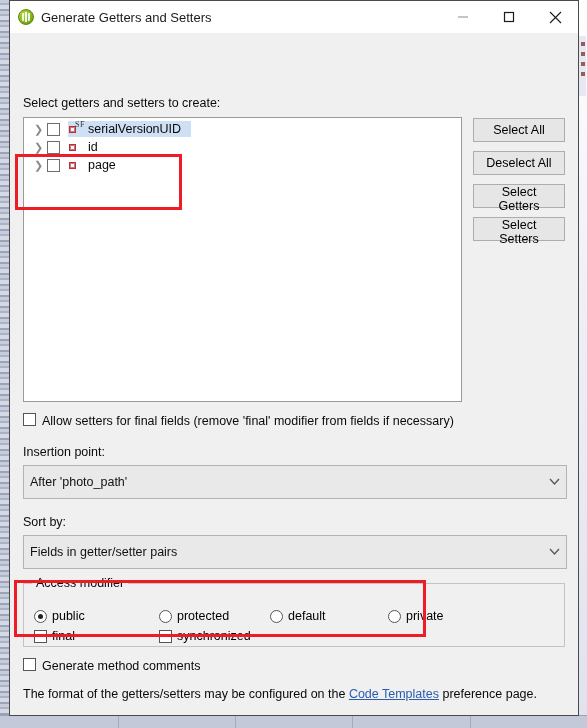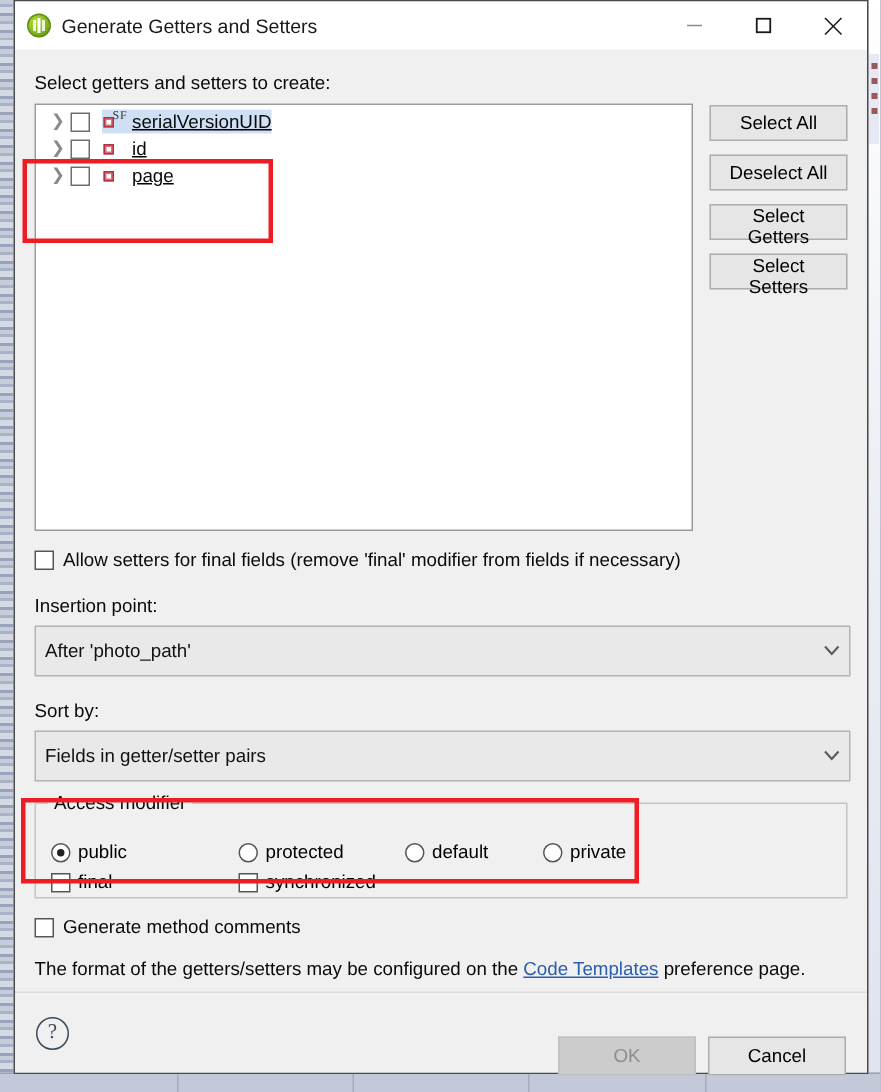--- a/index.html
+++ b/index.html
@@ -72,20 +72,21 @@
     position: absolute;
     left: 9px;
     top: 0;
     width: 570px;
     height: 716px;
     background: #f0f0f0;
     border: 1px solid #4a4a4a;
     box-sizing: border-box;
     display: flex;
     flex-direction: column;
+    gap: 48px;
   }
 
   
   .titlebar {
     height: 32px;
     background: #ffffff;
     display: flex;
     align-items: center;
     flex: none;
     position: relative;
@@ -196,22 +197,21 @@
     width: 13px; height: 13px;
     border: 1px solid #6e6e6e;
     background: #fff;
     box-sizing: border-box;
     flex: none;
     margin-right: 8px;
   }
   .tree-label-wrap {
     display: flex;
     align-items: center;
-    padding: 1px 0 1px 0;
-    text-decoration: underline;
+    padding: 1px 10px 1px 0;
   }
   .field-icon {
     width: 16px; height: 14px;
     flex: none;
     position: relative;
     margin-right: 4px;
   }
   .field-icon .sq {
     position: absolute;
     left: 1px; top: 4px;
@@ -260,21 +260,21 @@
   }
   .btn.disabled {
     color: #8d8d8d;
     background: #cccccc;
     border-color: #bfbfbf;
   }
 
   
   .cbrow {
     display: flex;
-    align-items: center;
+    align-items: flex-start;
     gap: 6px;
     margin-top: 11px;
   }
   .cb {
     width: 13px; height: 13px;
     border: 1px solid #555;
     background: #fff;
     box-sizing: border-box;
     flex: none;
   }
@@ -526,21 +526,21 @@
 
       <div class="radio-line">
         <span class="opt" style="width:125px">
           <span class="radio checked"></span>
           <span>public</span>
         </span>
         <span class="opt" style="width:111px">
           <span class="radio"></span>
           <span>protected</span>
         </span>
-        <span class="opt" style="width:92px">
+        <span class="opt" style="width:118px">
           <span class="radio"></span>
           <span>default</span>
         </span>
         <span class="opt">
           <span class="radio"></span>
           <span>private</span>
         </span>
       </div>
 
       <div class="radio-line">

